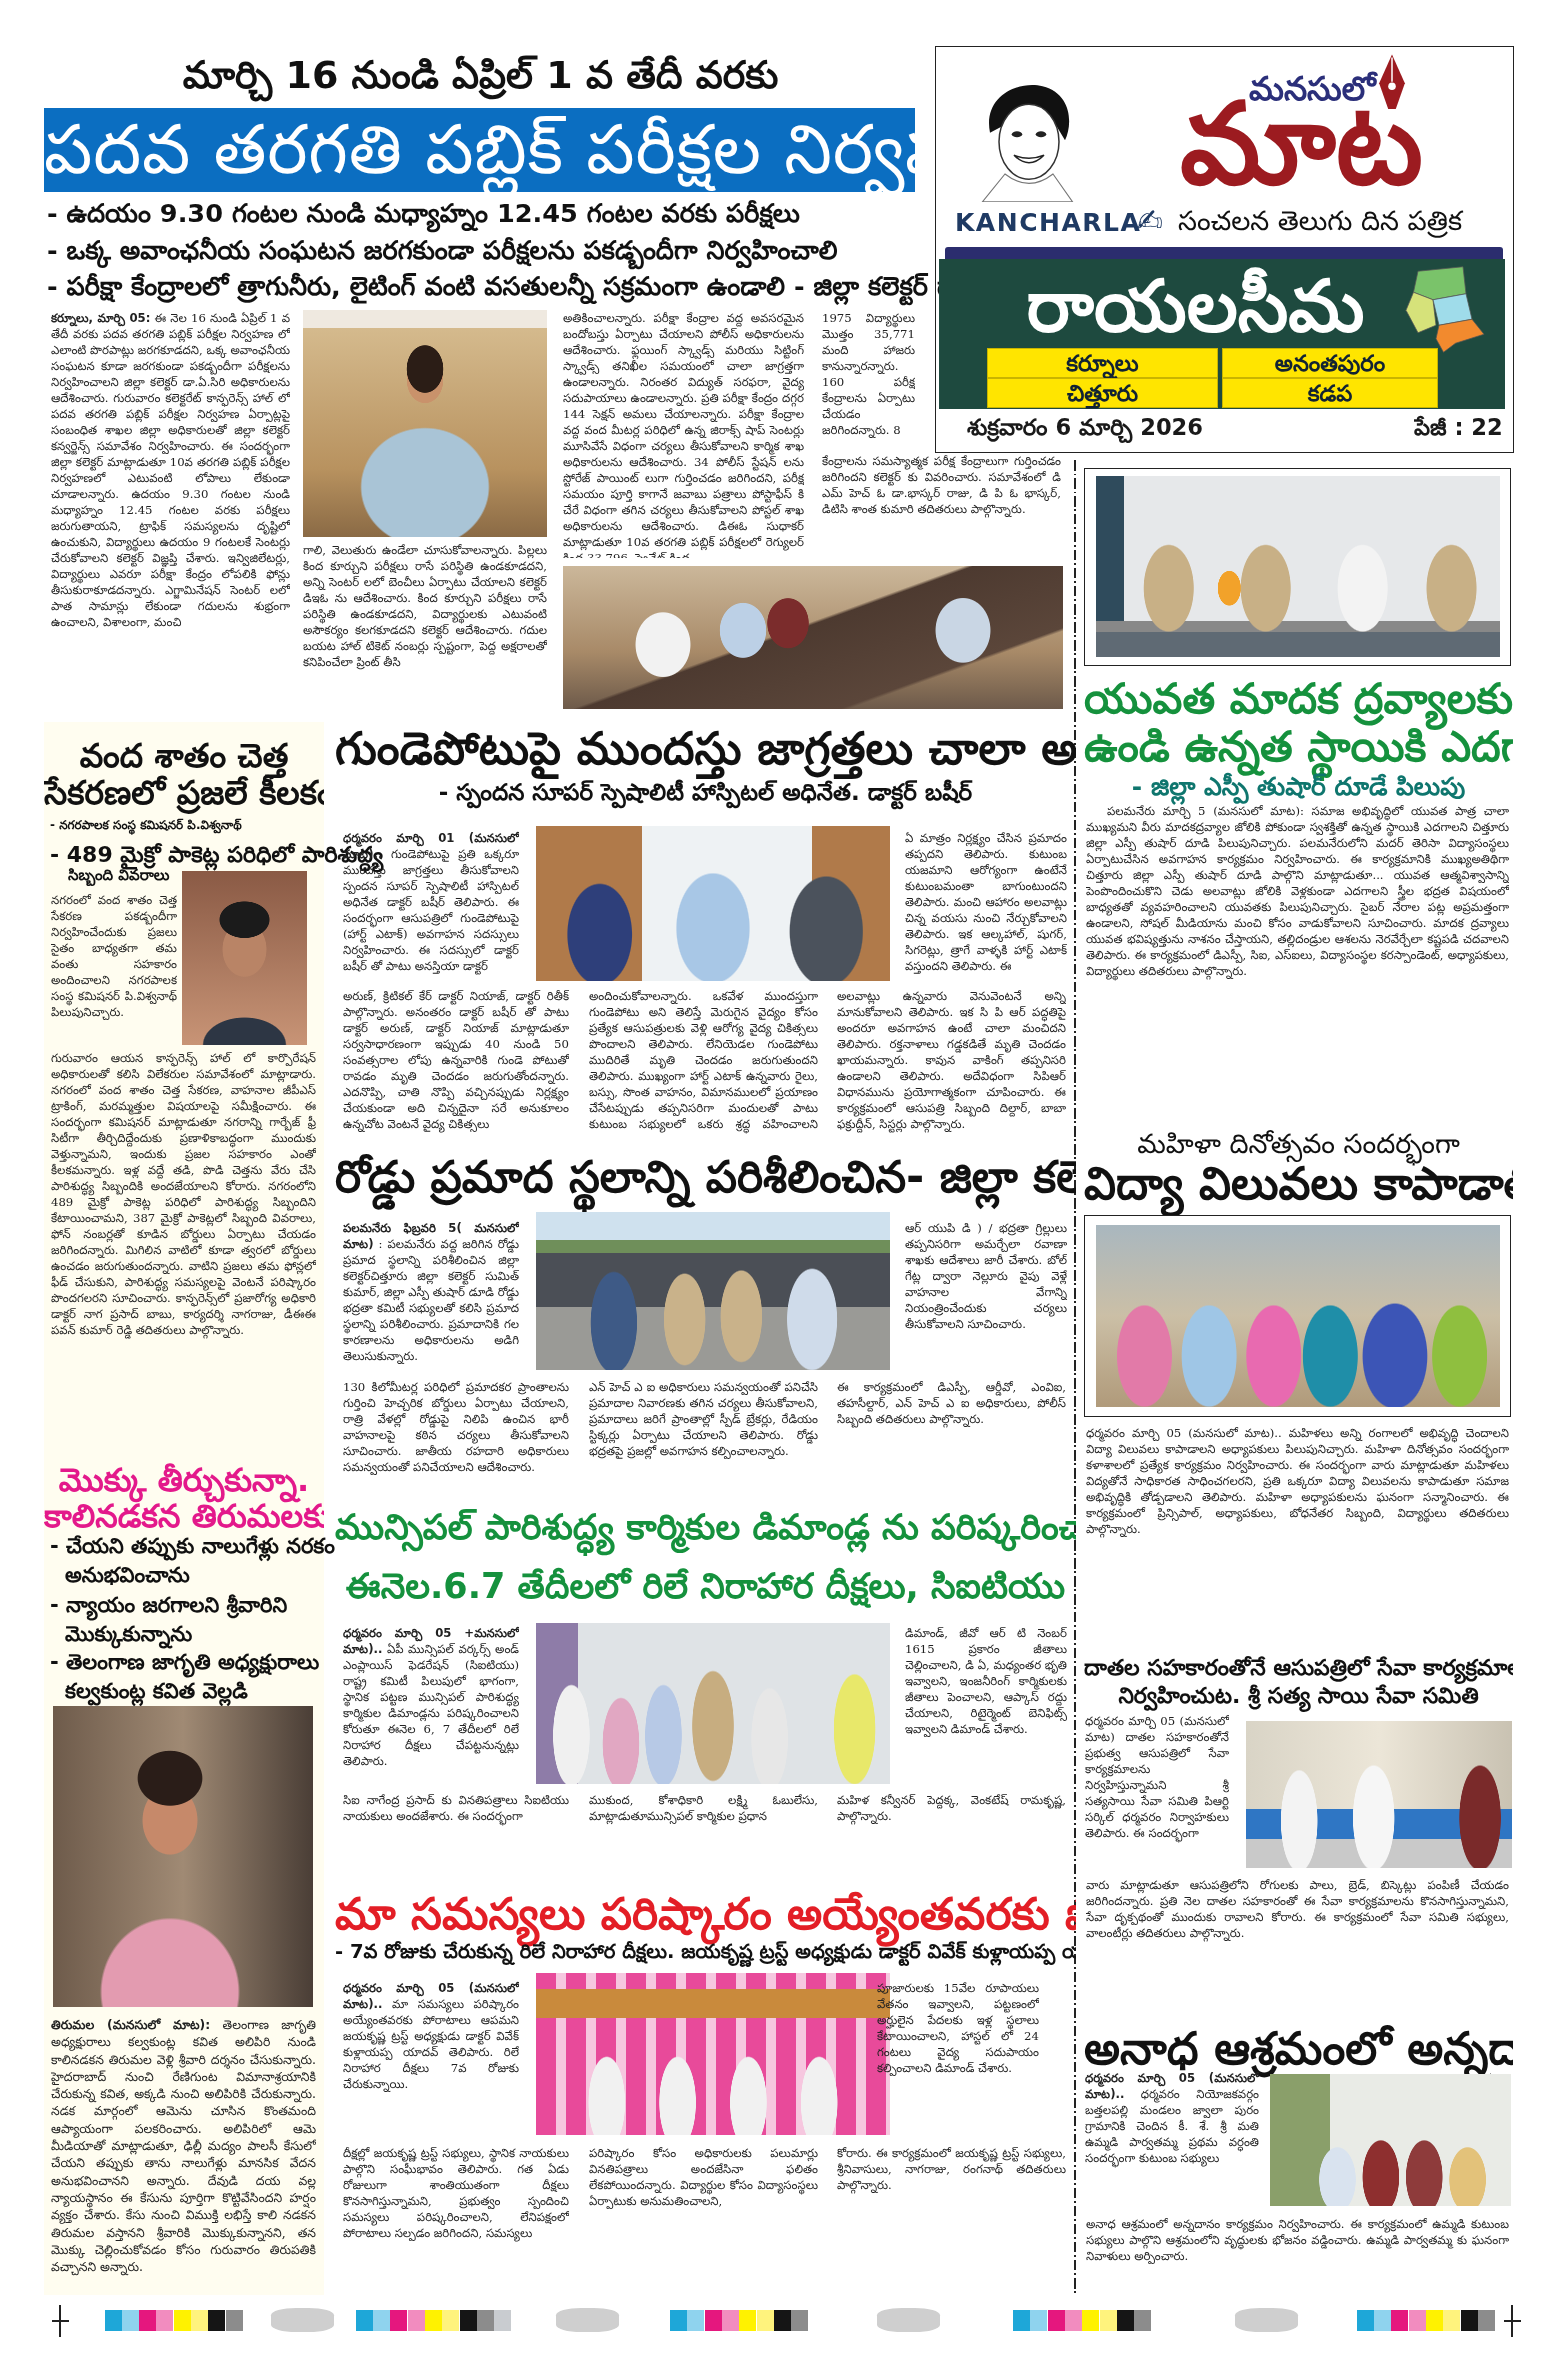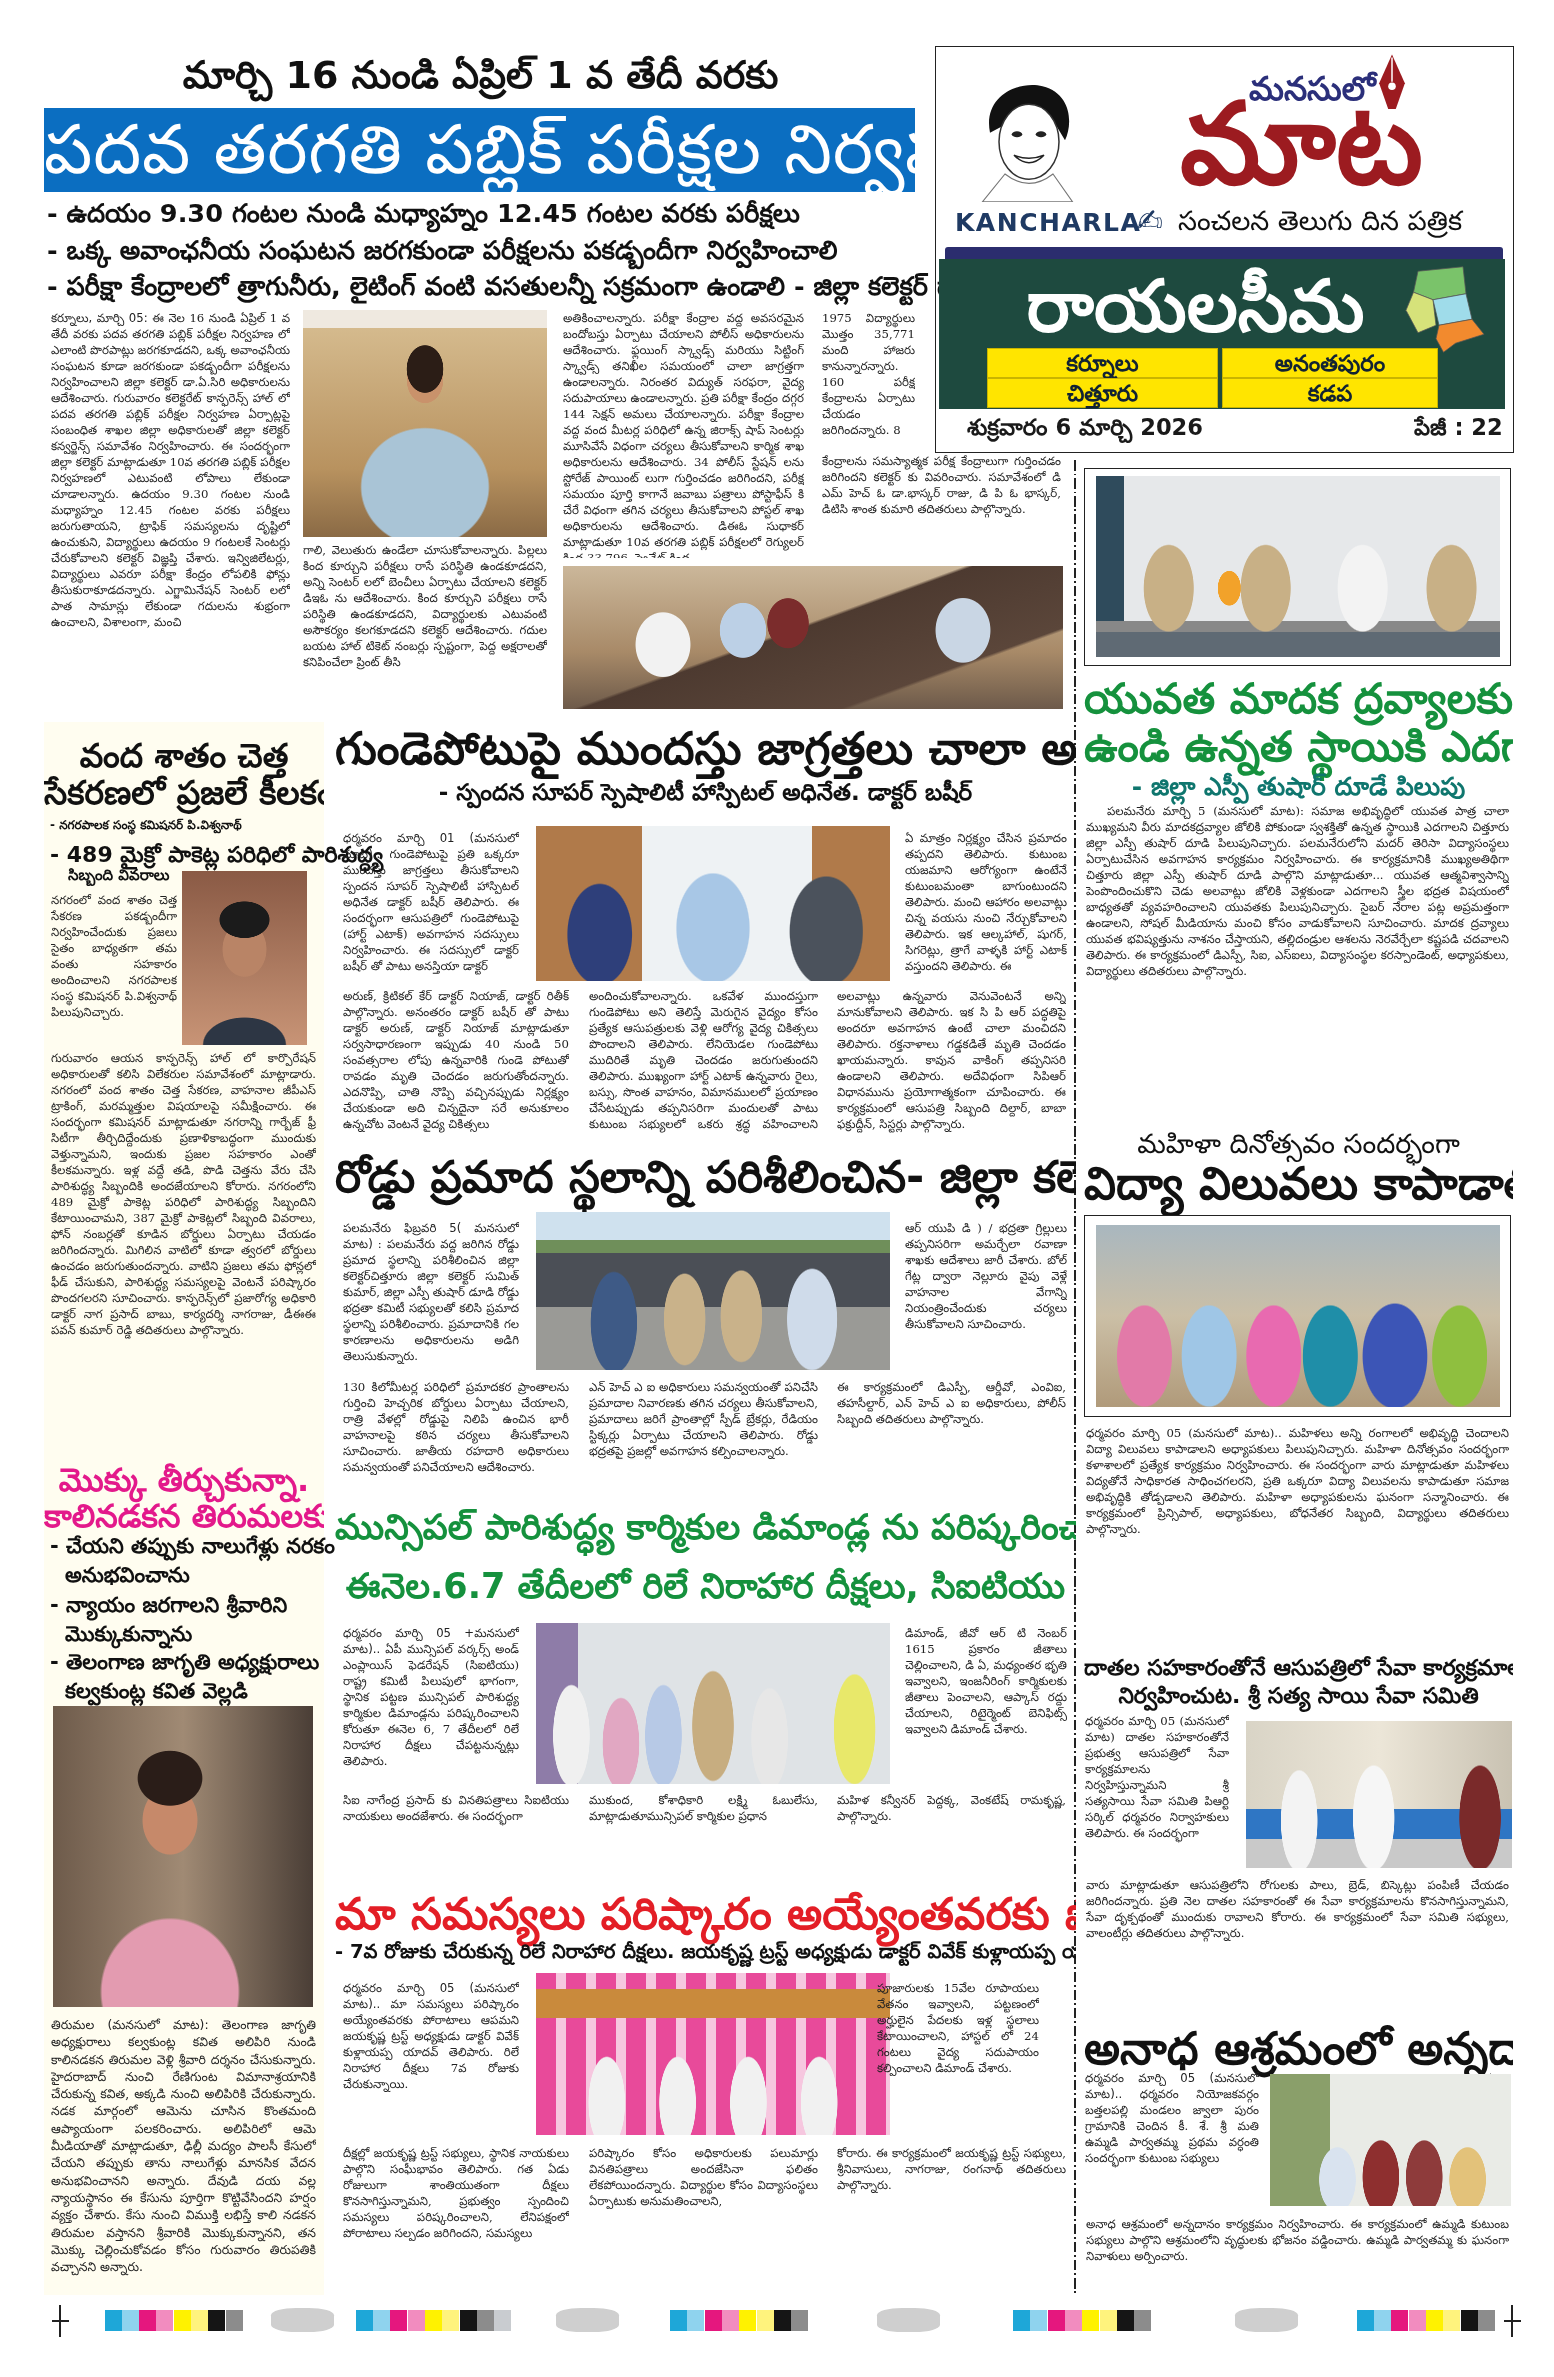--- a/index.html
+++ b/index.html
@@ -1,20 +1,20 @@
 <!DOCTYPE html>
 <html style="--banner: #0b6ec1; --brandred: #9c1b20; --navy: #2b2f7a; --edgreen: #1e4a3f; --yellow: #ffe500; --green: #15913d; --pink: #e3198b; --red: #e31e26; --cream: #fffdf0;font-size:12px"><head>
 <meta charset="utf-8">
 <style>
   html,body{margin:0;padding:0;background:#fff;}
   body{width:1555px;height:2377px;position:relative;overflow:hidden;font-family:"DejaVu Sans",sans-serif;color:#1a1a1a;}
   .abs{position:absolute;}
   .hl{position:absolute;font-family:"DejaVu Sans",sans-serif;font-weight:bold;white-space:nowrap;text-align:center;overflow:hidden;}
   .txt{position:absolute;font-family:"DejaVu Serif",serif;font-size:11.7px;line-height:16px;text-align:justify;color:#222;overflow:hidden;margin:0;}
-  .txt b{font-family:"DejaVu Sans",sans-serif;font-weight:normal;}
+  .txt b{font-family:"DejaVu Sans",sans-serif;font-weight:bold;}
   .sans{font-family:"DejaVu Sans",sans-serif;}
   .photo{position:absolute;overflow:hidden;}
   .frame{position:absolute;border:1.5px solid #222;background:#fff;}
   .vsep{position:absolute;width:1.5px;background:repeating-linear-gradient(to bottom,#222 0 10.5px,transparent 10.5px 13.5px,#222 13.5px 15px,transparent 15px 18px);}
 
   
   #kicker{left:45px;top:53px;width:871px;font-size:38px;color:#111;}
   #banner{left:44px;top:108px;width:871px;height:84px;background:var(--banner,#0b6ec1);}
   #banner-text{left:0;top:0;width:871px;height:84px;line-height:84px;font-size:68px;color:#fff;font-weight:normal;letter-spacing:0.8px;}
   .bullet{position:absolute;left:47px;font-size:25.6px;font-weight:bold;white-space:nowrap;color:#111;text-align:right;}

